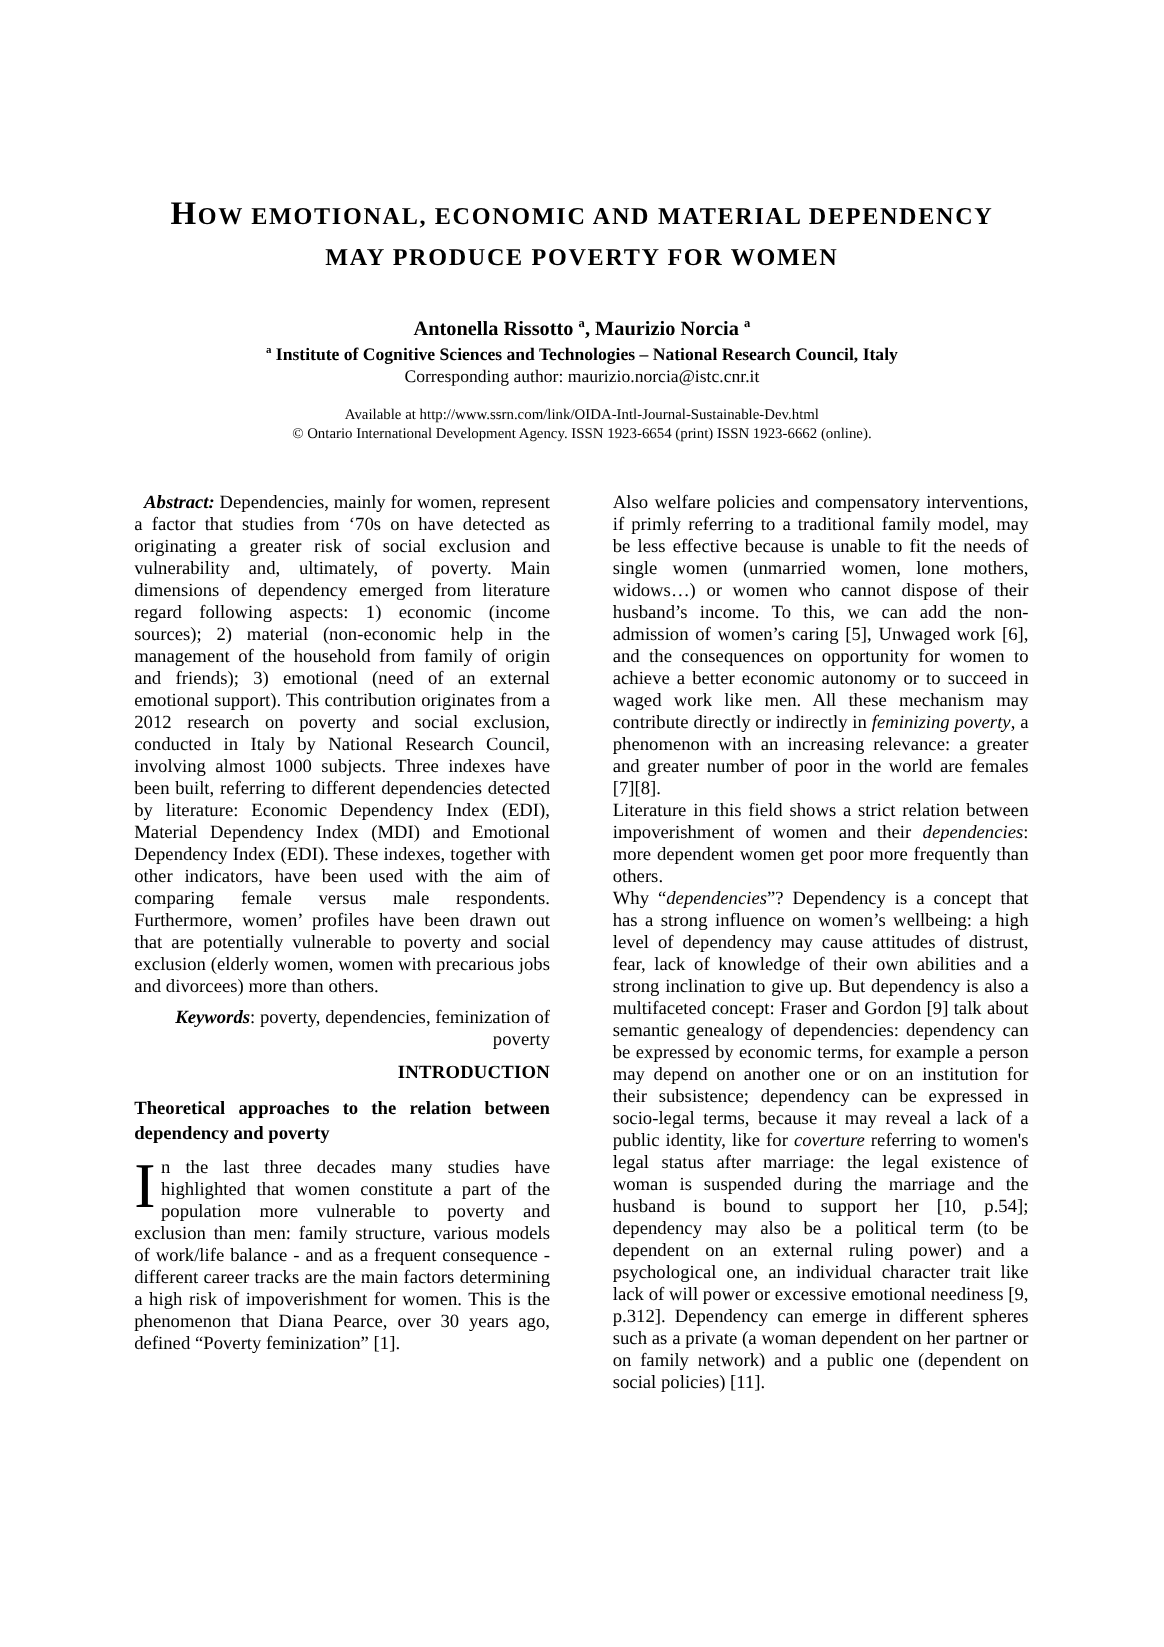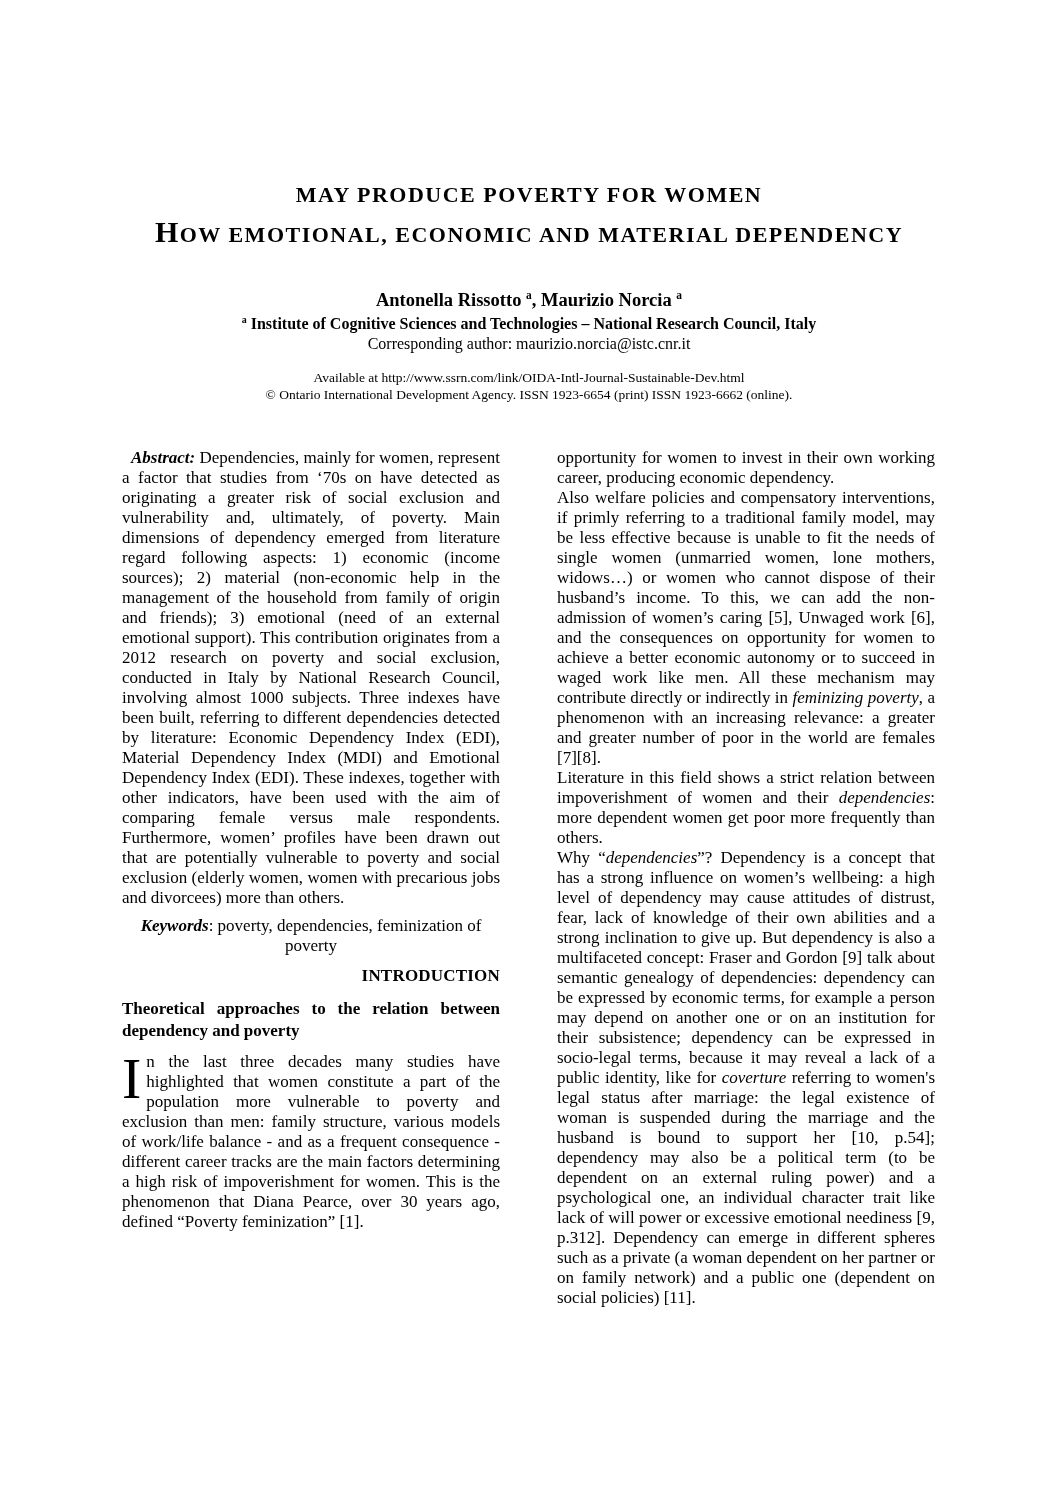--- a/index.html
+++ b/index.html
@@ -34,21 +34,21 @@
     margin-top: 45px;
   }
   .col {
     width: 378px;
     font-size: 17px;
     line-height: 20px;
     text-align: justify;
   }
   p.para { margin: 0; }
   p.abstract { text-indent: 9px; margin-bottom: 8px; }
-  p.keywords { text-align: center; margin-bottom: 10px; }
+  p.keywords { text-align: right; margin-bottom: 10px; }
   h2.intro {
     font-size: 17px;
     font-weight: 700;
     text-align: right;
     margin: 10px 0 12px;
     letter-spacing: 0.2px;
   }
   h3.subhead {
     font-size: 17px;
     font-weight: 700;
@@ -64,40 +64,39 @@
   }
   .run-sup { vertical-align: super; font-size: 62%; }
   .run-i  { font-style: italic; }
   .run-bi { font-weight: 700; font-style: italic; }
 </style>
 </head>
 <body>
 
 <div class="header">
   <h1 class="title">
+    <span class="tline"><span class="tcap">H</span><span>OW EMOTIONAL, ECONOMIC AND MATERIAL DEPENDENCY</span></span>
     <span class="tline">MAY PRODUCE POVERTY FOR WOMEN</span>
-    <span class="tline"><span class="tcap">H</span><span>OW EMOTIONAL, ECONOMIC AND MATERIAL DEPENDENCY</span></span>
   </h1>
   <p class="authors"><span>Antonella Rissotto </span><span class="run-sup">a</span><span>, Maurizio Norcia </span><span class="run-sup">a</span></p>
   <p class="affil"><span class="run-sup">a</span><span> Institute of Cognitive Sciences and Technologies – National Research Council, Italy</span></p>
   <p class="corr">Corresponding author: maurizio.norcia@istc.cnr.it</p>
   <p class="avail">Available at http://www.ssrn.com/link/OIDA-Intl-Journal-Sustainable-Dev.html</p>
   <p class="copy">© Ontario International Development Agency. ISSN 1923-6654 (print) ISSN 1923-6662 (online).</p>
 </div>
 
 <div class="columns">
   <section class="col">
     <p class="para abstract"><span class="run-bi">Abstract:</span><span> Dependencies, mainly for women, represent a factor that studies from ‘70s on have detected as originating a greater risk of social exclusion and vulnerability and, ultimately, of poverty. Main dimensions of dependency emerged from literature regard following aspects: 1) economic (income sources); 2) material (non-economic help in the management of the household from family of origin and friends); 3) emotional (need of an external emotional support). This contribution originates from a 2012 research on poverty and social exclusion, conducted in Italy by National Research Council, involving almost 1000 subjects. Three indexes have been built, referring to different dependencies detected by literature: Economic Dependency Index (EDI), Material Dependency Index (MDI) and Emotional Dependency Index (EDI). These indexes, together with other indicators, have been used with the aim of comparing female versus male respondents. Furthermore, women’ profiles have been drawn out that are potentially vulnerable to poverty and social exclusion (elderly women, women with precarious jobs and divorcees) more than others.</span></p>
     <p class="para keywords"><span class="run-bi">Keywords</span><span>: poverty, dependencies, feminization of poverty</span></p>
     <h2 class="intro">INTRODUCTION</h2>
     <h3 class="subhead">Theoretical approaches to the relation between dependency and poverty</h3>
     <p class="para">
       <span class="dropcap">I</span><span>n the last three decades many studies have highlighted that women constitute a part of the population more vulnerable to poverty and exclusion than men: family structure, various models of work/life balance - and as a frequent consequence - different career tracks are the main factors determining a high risk of impoverishment for women. This is the phenomenon that Diana Pearce, over 30 years ago, defined “Poverty feminization” [1].</span>
     </p>
   </section>
 
   <section class="col">
-    <p class="para"><span>opportunity for women to invest in their own working career, producing economic dependency.</span></p>
     <p class="para"><span>Also welfare policies and compensatory interventions, if primly referring to a traditional family model, may be less effective because is unable to fit the needs of single women (unmarried women, lone mothers, widows…) or women who cannot dispose of their husband’s income. To this, we can add the non-admission of women’s caring [5], Unwaged work [6], and the consequences on opportunity for women to achieve a better economic autonomy or to succeed in waged work like men. All these mechanism may contribute directly or indirectly in </span><span class="run-i">feminizing poverty</span><span>, a phenomenon with an increasing relevance: a greater and greater number of poor in the world are females [7][8].</span></p>
     <p class="para"><span>Literature in this field shows a strict relation between impoverishment of women and their </span><span class="run-i">dependencies</span><span>: more dependent women get poor more frequently than others.</span></p>
     <p class="para"><span>Why “</span><span class="run-i">dependencies</span><span>”? Dependency is a concept that has a strong influence on women’s wellbeing: a high level of dependency may cause attitudes of distrust, fear, lack of knowledge of their own abilities and a strong inclination to give up. But dependency is also a multifaceted concept: Fraser and Gordon [9] talk about semantic genealogy of dependencies: dependency can be expressed by economic terms, for example a person may depend on another one or on an institution for their subsistence; dependency can be expressed in socio-legal terms, because it may reveal a lack of a public identity, like for </span><span class="run-i">coverture</span><span> referring to women's legal status after marriage: the legal existence of woman is suspended during the marriage and the husband is bound to support her [10, p.54]; dependency may also be a political term (to be dependent on an external ruling power) and a psychological one, an individual character trait like lack of will power or excessive emotional neediness [9, p.312]. Dependency can emerge in different spheres such as a private (a woman dependent on her partner or on family network) and a public one (dependent on social policies) [11].</span></p>
   </section>
 </div>
 
 </body></html>

